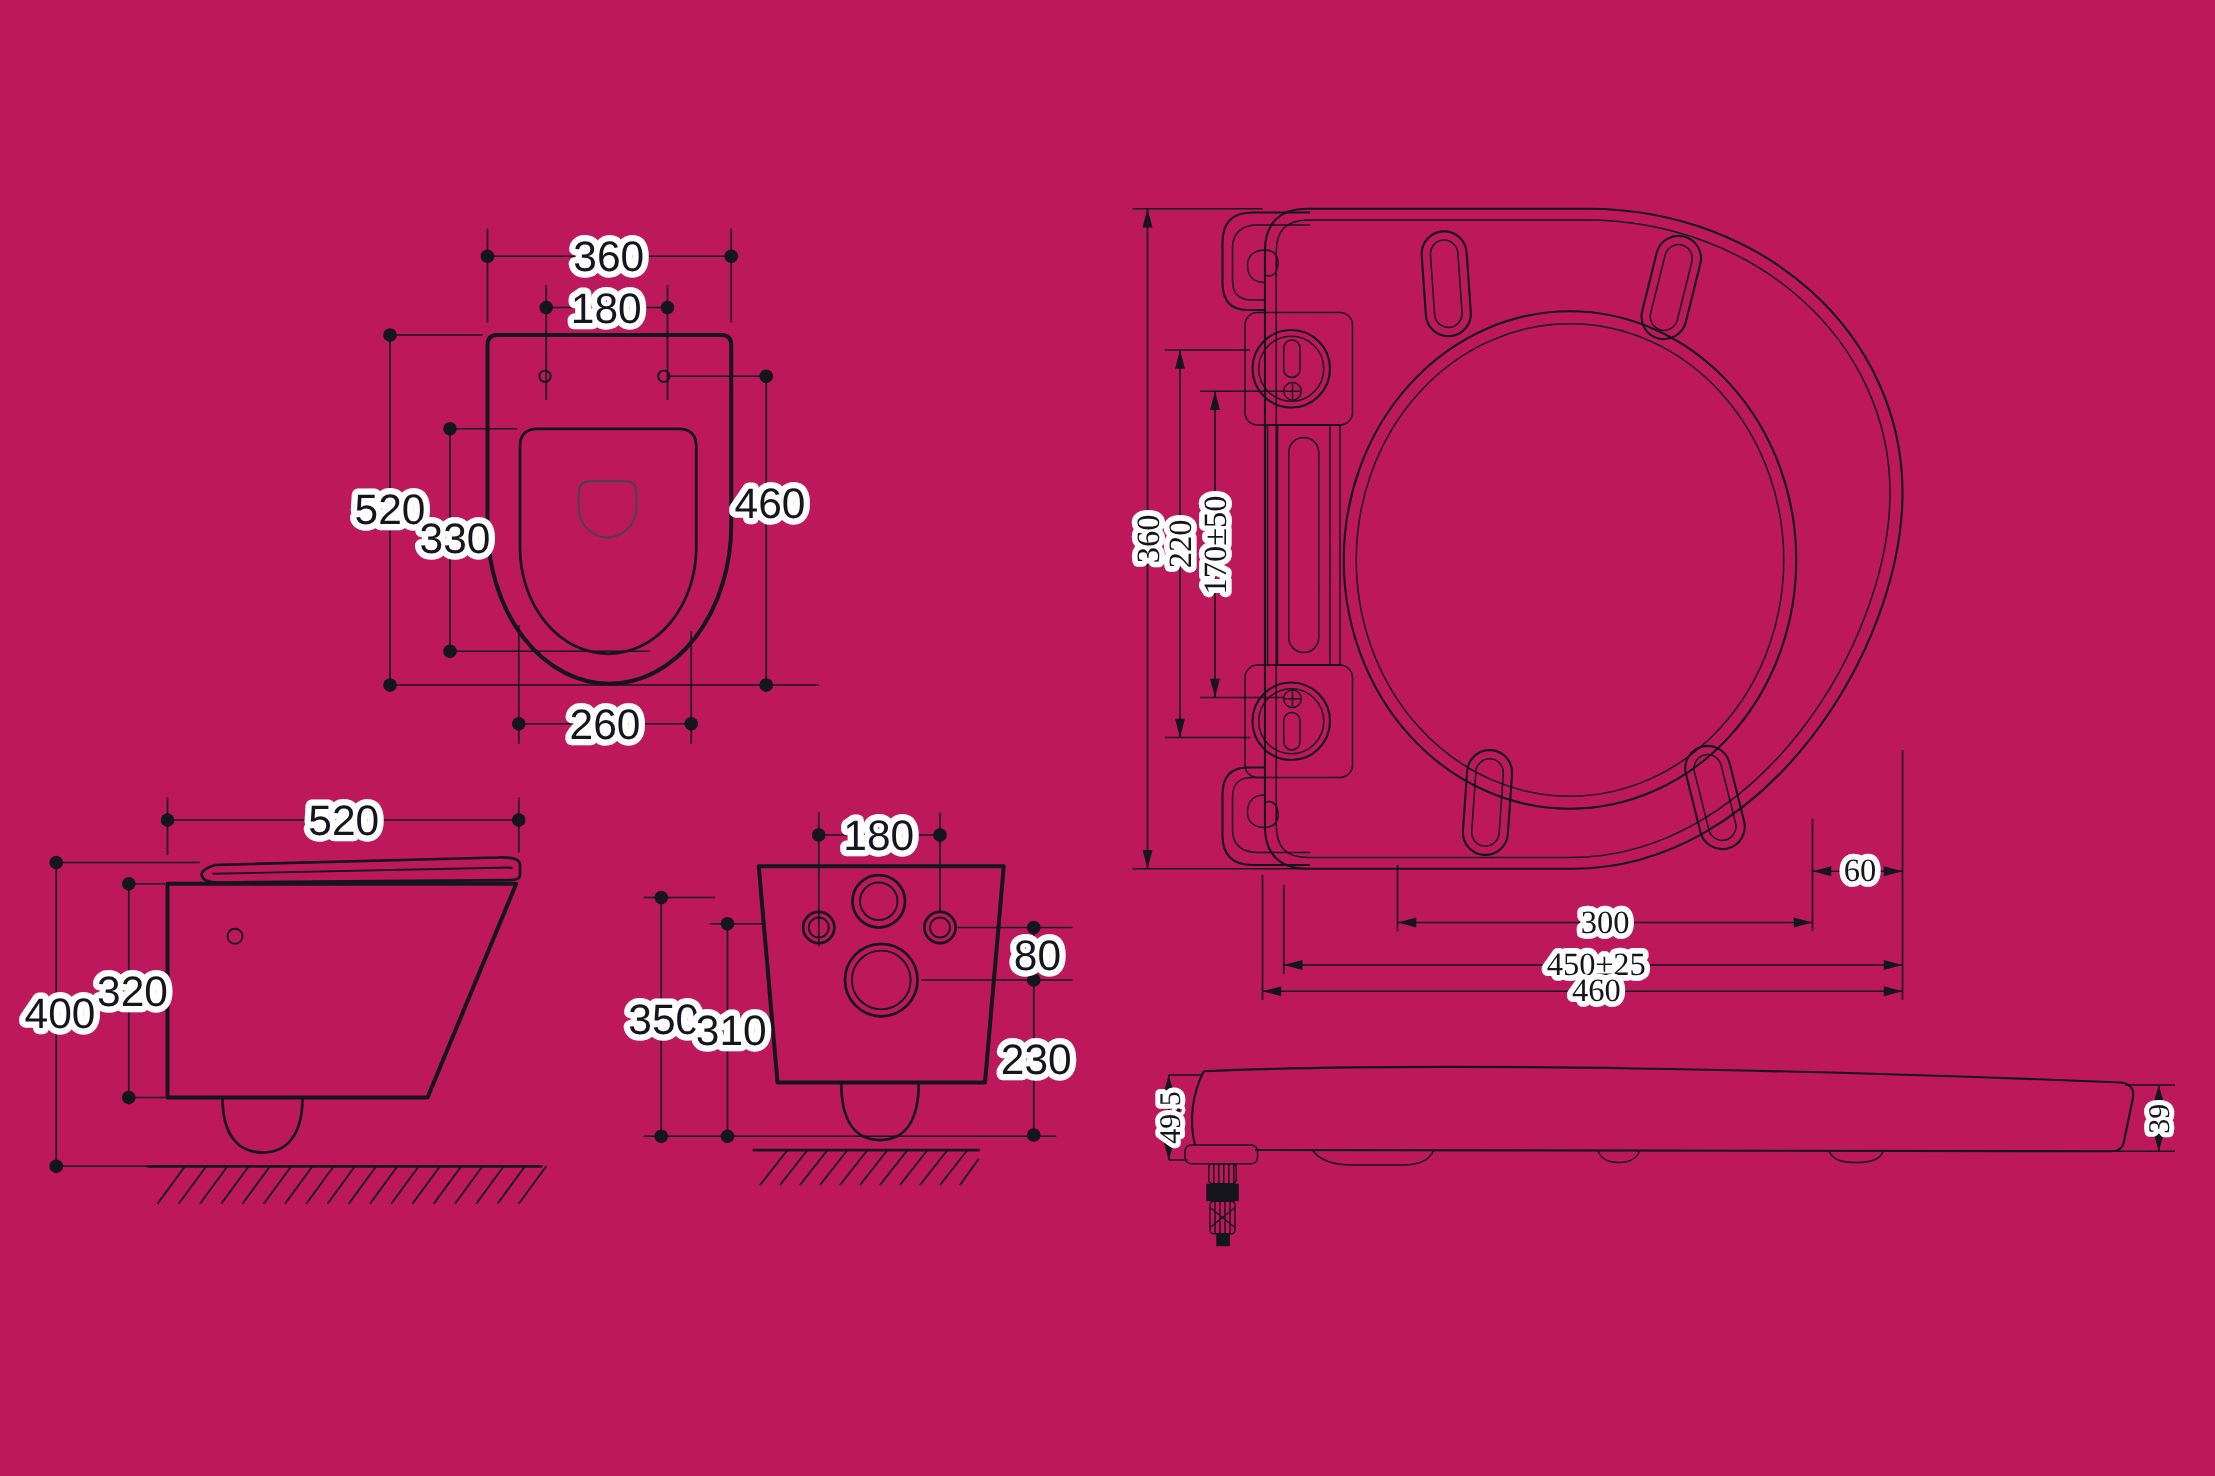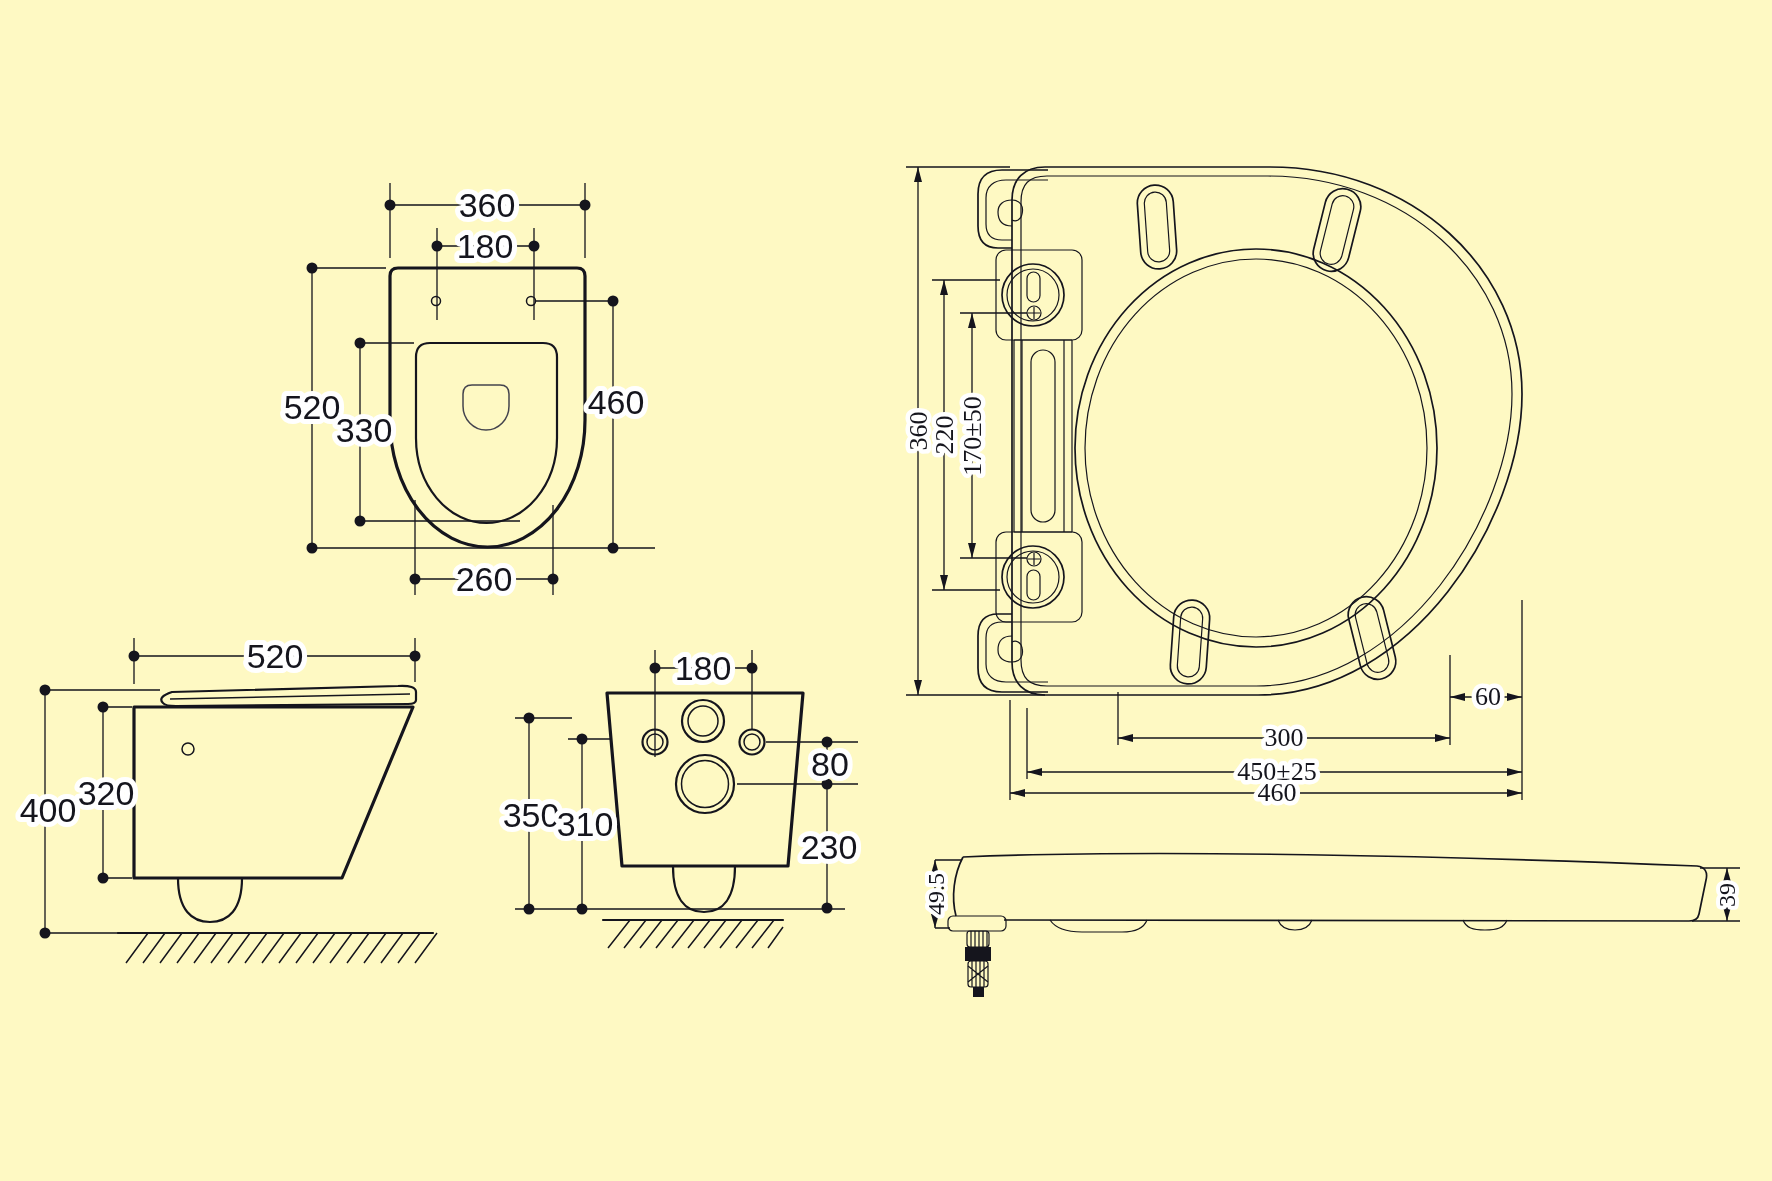--- a/index.html
+++ b/index.html
@@ -1,16 +1,16 @@
 <!DOCTYPE html>
 <html><head>
 <meta charset="utf-8">
 <style>
   html,body{margin:0;padding:0;background:#e8e8e8;}
-  .page{width:1772px;height:1181px;background:#fef9c3;position:relative;overflow:hidden;}
+  .page{width:1772px;height:1181px;background:#be185d;position:relative;overflow:hidden;}
   svg{position:absolute;left:0;top:0;}
   .outline-thick{fill:none;stroke:#15151d;stroke-width:3.2;stroke-linejoin:round;stroke-linecap:round;}
   .outline{fill:none;stroke:#15151d;stroke-width:2.2;stroke-linejoin:round;stroke-linecap:round;}
   .outline-lt{fill:none;stroke:#44444e;stroke-width:1.5;stroke-linejoin:round;}
   .thin{fill:none;stroke:#15151d;stroke-width:1.5;}
   .cad{fill:none;stroke:#15151d;stroke-width:1.7;stroke-linejoin:round;}
   .cad-lt{fill:none;stroke:#15151d;stroke-width:1.2;stroke-linejoin:round;}
   .dim{fill:none;stroke:#15151d;stroke-width:1.3;}
   .dot{fill:#15151d;stroke:none;}
   .arr{fill:#15151d;stroke:none;}

